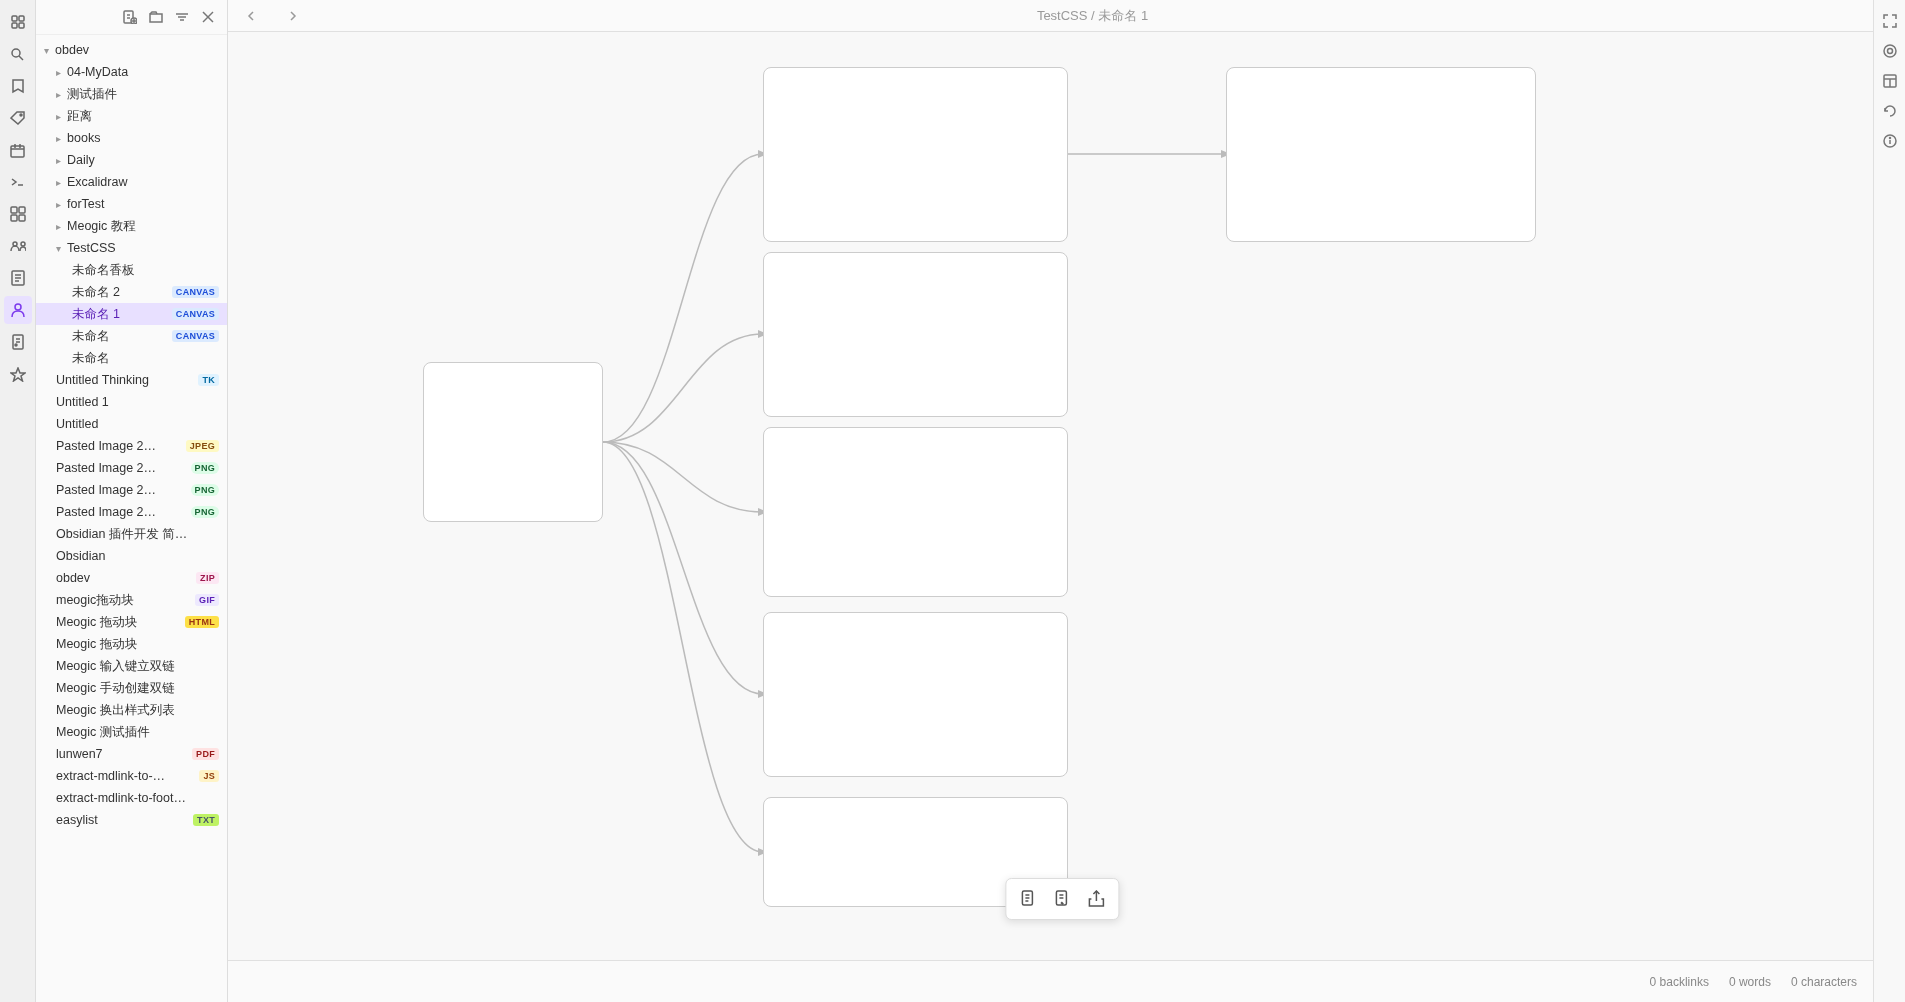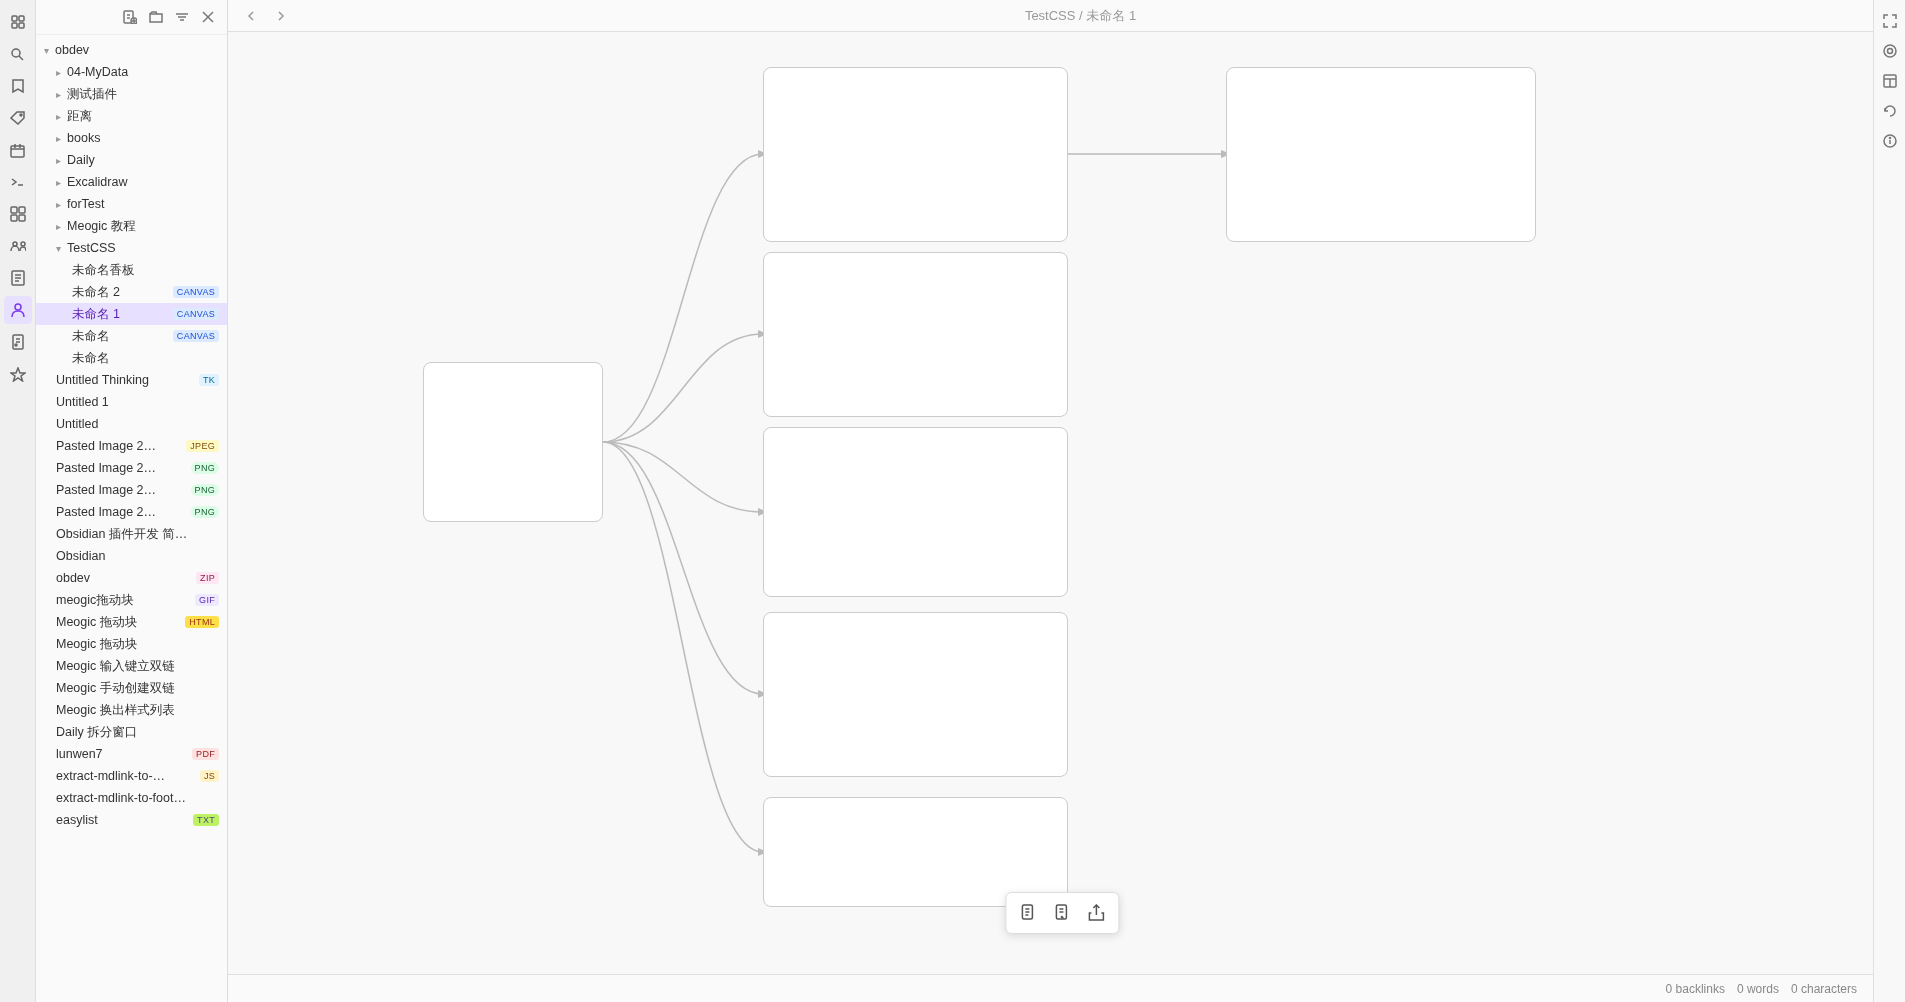--- a/index.html
+++ b/index.html
@@ -75,21 +75,21 @@
     .tree-item .arrow { color: #999; font-size: 10px; margin-right: 2px; }
     .tree-item .label { overflow: hidden; text-overflow: ellipsis; flex: 1; font-size: 12.5px; }
     .badge {
       font-size: 9px;
       padding: 1px 4px;
       border-radius: 3px;
       background: #e8e8e8;
       color: #666;
       flex-shrink: 0;
       text-transform: uppercase;
-      font-weight: 400;
+      font-weight: 700;
       letter-spacing: 0.3px;
     }
     .badge.canvas { background: #dbeafe; color: #1d4ed8; }
     .badge.png { background: #dcfce7; color: #166534; border-radius: 6px; }
     .badge.jpeg { background: #fef9c3; color: #854d0e; }
     .badge.zip { background: #fce7f3; color: #9d174d; }
     .badge.gif { background: #ede9fe; color: #5b21b6; }
     .badge.html { background: #fde047; color: #9a3412; }
     .badge.js { background: #fef3c7; color: #92400e; }
     .badge.pdf { background: #fee2e2; color: #991b1b; }
@@ -107,21 +107,21 @@
       overflow: hidden;
     }
 
     .topbar {
       height: 32px;
       background: #fafafa;
       border-bottom: 1px solid #e0e0e0;
       display: flex;
       align-items: center;
       padding: 0 12px;
-      gap: 8px;
+      gap: 20px;
     }
     .topbar-nav-btn {
       width: 22px; height: 22px;
       border: none; background: transparent; cursor: pointer;
       display: flex; align-items: center; justify-content: center;
       border-radius: 3px; color: #999; font-size: 13px;
     }
     .topbar-breadcrumb {
       flex: 1;
       text-align: center;
@@ -159,28 +159,28 @@
     
     .canvas-svg {
       position: absolute;
       top: 0; left: 0;
       width: 100%; height: 100%;
       pointer-events: none;
     }
 
     
     .statusbar {
-      height: 28px;
+      height: 42px;
       background: #fafafa;
       border-top: 1px solid #e0e0e0;
       display: flex;
       align-items: center;
       justify-content: flex-end;
       padding: 3px 16px;
-      gap: 12px;
+      gap: 20px;
       font-size: 12px;
       color: #888;
     }
 
     
     .float-toolbar {
       position: absolute;
       bottom: 40px;
       left: 50%;
       transform: translateX(-40%);
@@ -478,21 +478,21 @@
 
     <div class="tree-item indent-1">
       <span class="label">Meogic 手动创建双链</span>
     </div>
 
     <div class="tree-item indent-1">
       <span class="label">Meogic 换出样式列表</span>
     </div>
 
     <div class="tree-item indent-1">
-      <span class="label">Daily 拆分窗口</span>
+      <span class="label">Meogic 测试插件</span>
     </div>
 
     <div class="tree-item indent-1">
       <span class="label">lunwen7</span>
       <span class="badge pdf">PDF</span>
     </div>
 
     <div class="tree-item indent-1">
       <span class="label">extract-mdlink-to-…</span>
       <span class="badge js">JS</span>

